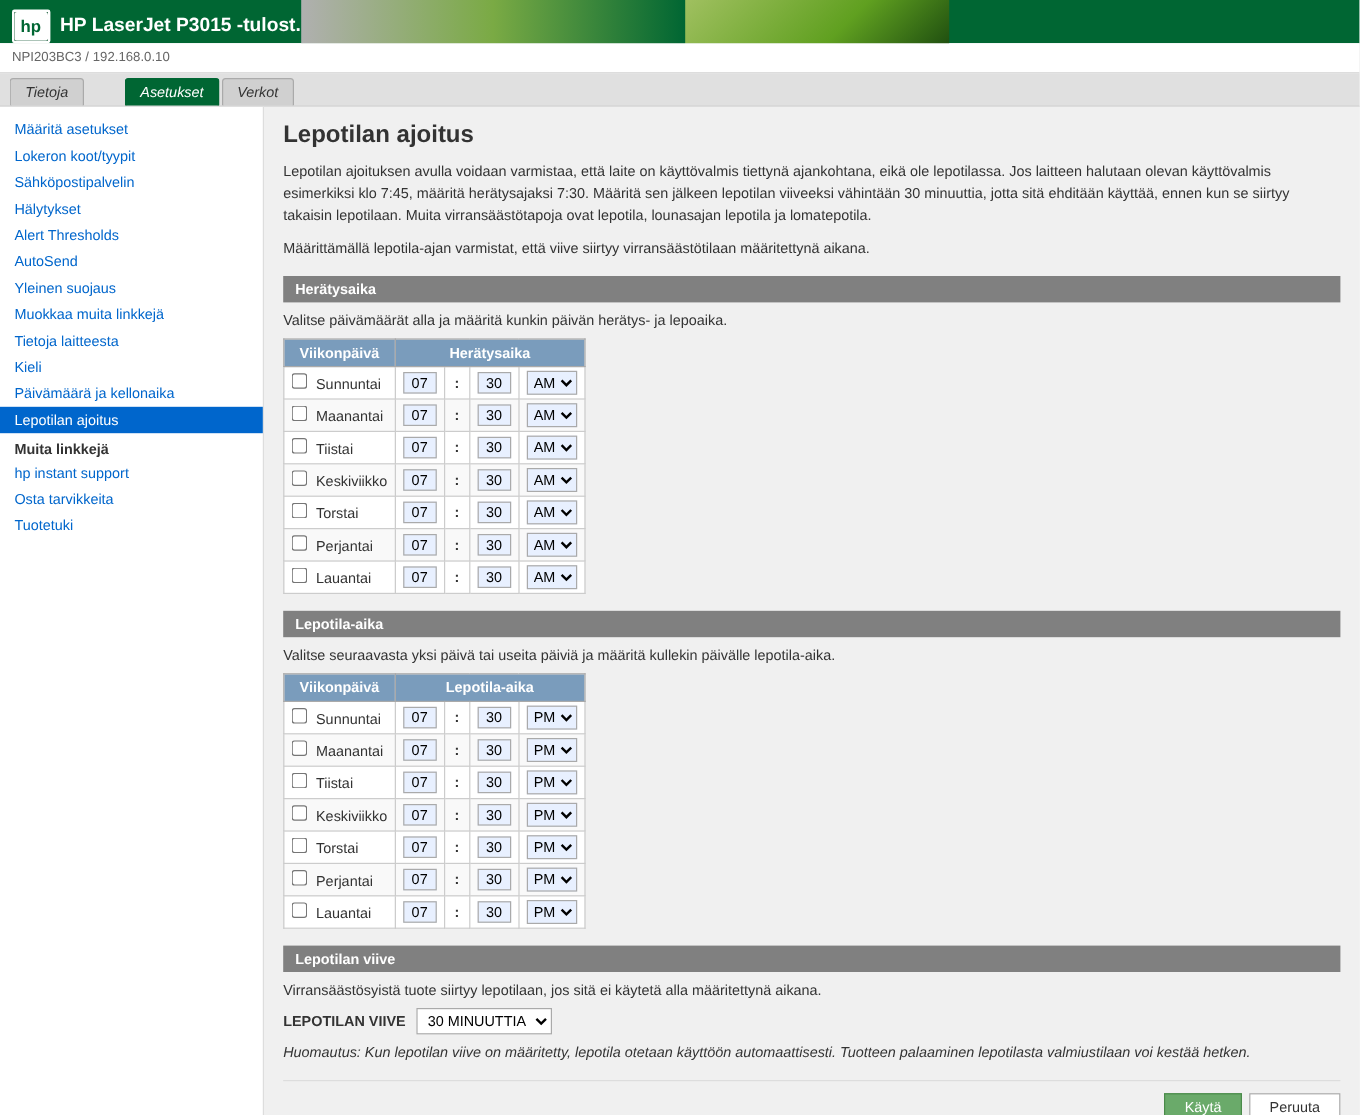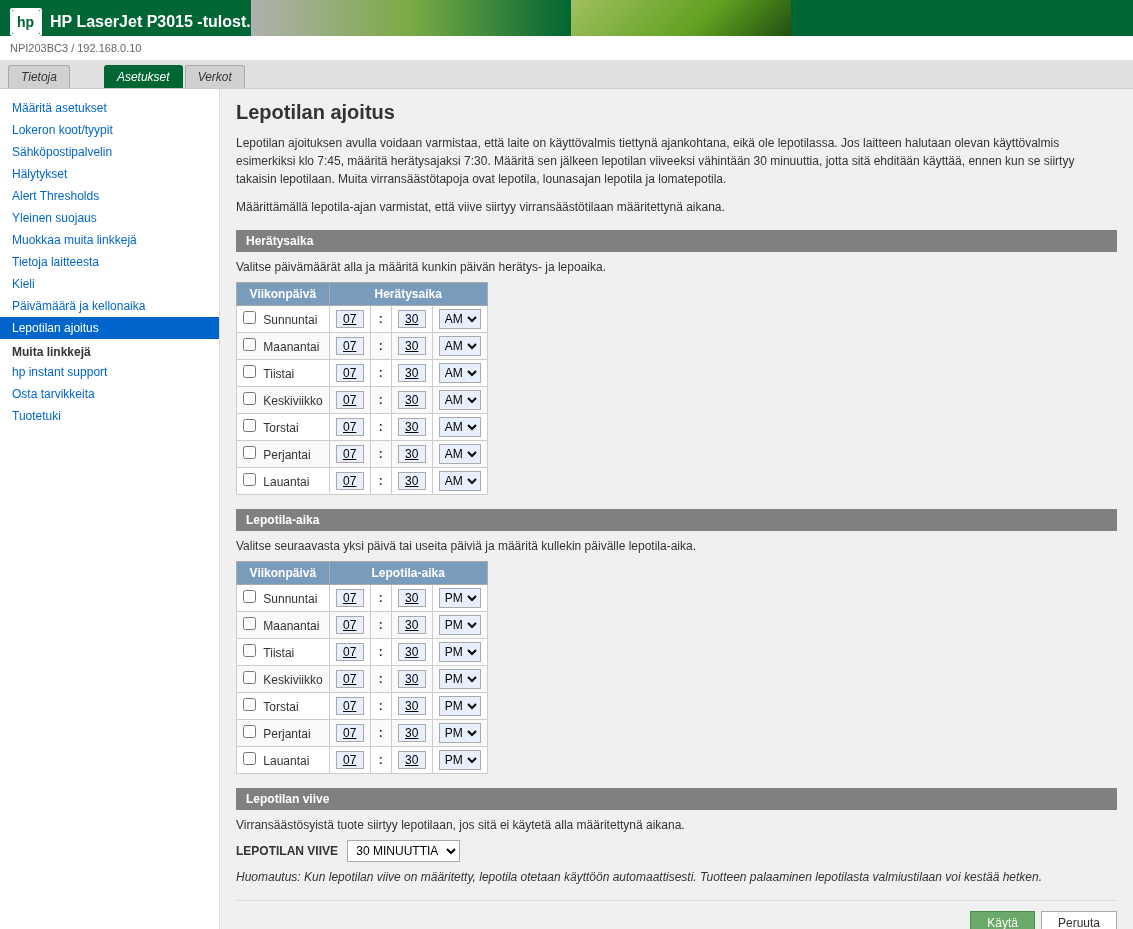--- a/index.html
+++ b/index.html
@@ -39,21 +39,21 @@
 
     .section-desc { font-size: 12px; color: #333; margin-bottom: 8px; }
 
     
     .schedule-table { border-collapse: collapse; font-size: 12px; }
     .schedule-table th { background: #7a9cbc; color: #fff; padding: 4px 12px; text-align: center; border: 1px solid #aaa; }
     .schedule-table td { padding: 3px 6px; border: 1px solid #ccc; background: #fff; }
     .schedule-table tr:nth-child(even) td { background: #f9f9f9; }
     .day-name { padding-left: 4px; color: #333; }
 
-    .time-input { width: 28px; border: 1px solid #aaa; padding: 1px 2px; text-align: center; font-size: 12px; background: #e8f0ff; text-decoration: underline; }
+    .time-input { width: 28px; border: 1px solid #aaa; padding: 1px 2px; text-align: center; font-size: 12px; background: #e8f0ff; }
     .time-sep { padding: 0 2px; font-weight: bold; }
     .time-select { border: 1px solid #aaa; font-size: 12px; background: #e8f0ff; padding: 1px; }
 
     input[type="checkbox"] { width: 13px; height: 13px; }
 
     
     .sleep-section { margin-top: 8px; }
     .sleep-label { font-size: 12px; font-weight: bold; margin-right: 6px; }
     .sleep-select { border: 1px solid #aaa; font-size: 12px; background: #fff; padding: 2px 4px; }
     .sleep-note { font-style: italic; font-size: 12px; color: #333; margin-top: 8px; }
@@ -94,20 +94,21 @@
 
   <div class="main-layout">
 
     <div class="sidebar">
       <div class="sidebar-section">
         <a class="sidebar-link">Määritä asetukset</a>
         <a class="sidebar-link">Lokeron koot/tyypit</a>
         <a class="sidebar-link">Sähköpostipalvelin</a>
         <a class="sidebar-link">Hälytykset</a>
         <a class="sidebar-link">Alert Thresholds</a>
+        <a class="sidebar-link">AutoSend</a>
         <a class="sidebar-link">Yleinen suojaus</a>
         <a class="sidebar-link">Muokkaa muita linkkejä</a>
         <a class="sidebar-link">Tietoja laitteesta</a>
         <a class="sidebar-link">Kieli</a>
         <a class="sidebar-link">Päivämäärä ja kellonaika</a>
         <a class="sidebar-link active">Lepotilan ajoitus</a>
       </div>
       <div class="sidebar-section-title">Muita linkkejä</div>
       <a class="sidebar-link">hp instant support</a>
       <a class="sidebar-link">Osta tarvikkeita</a>

